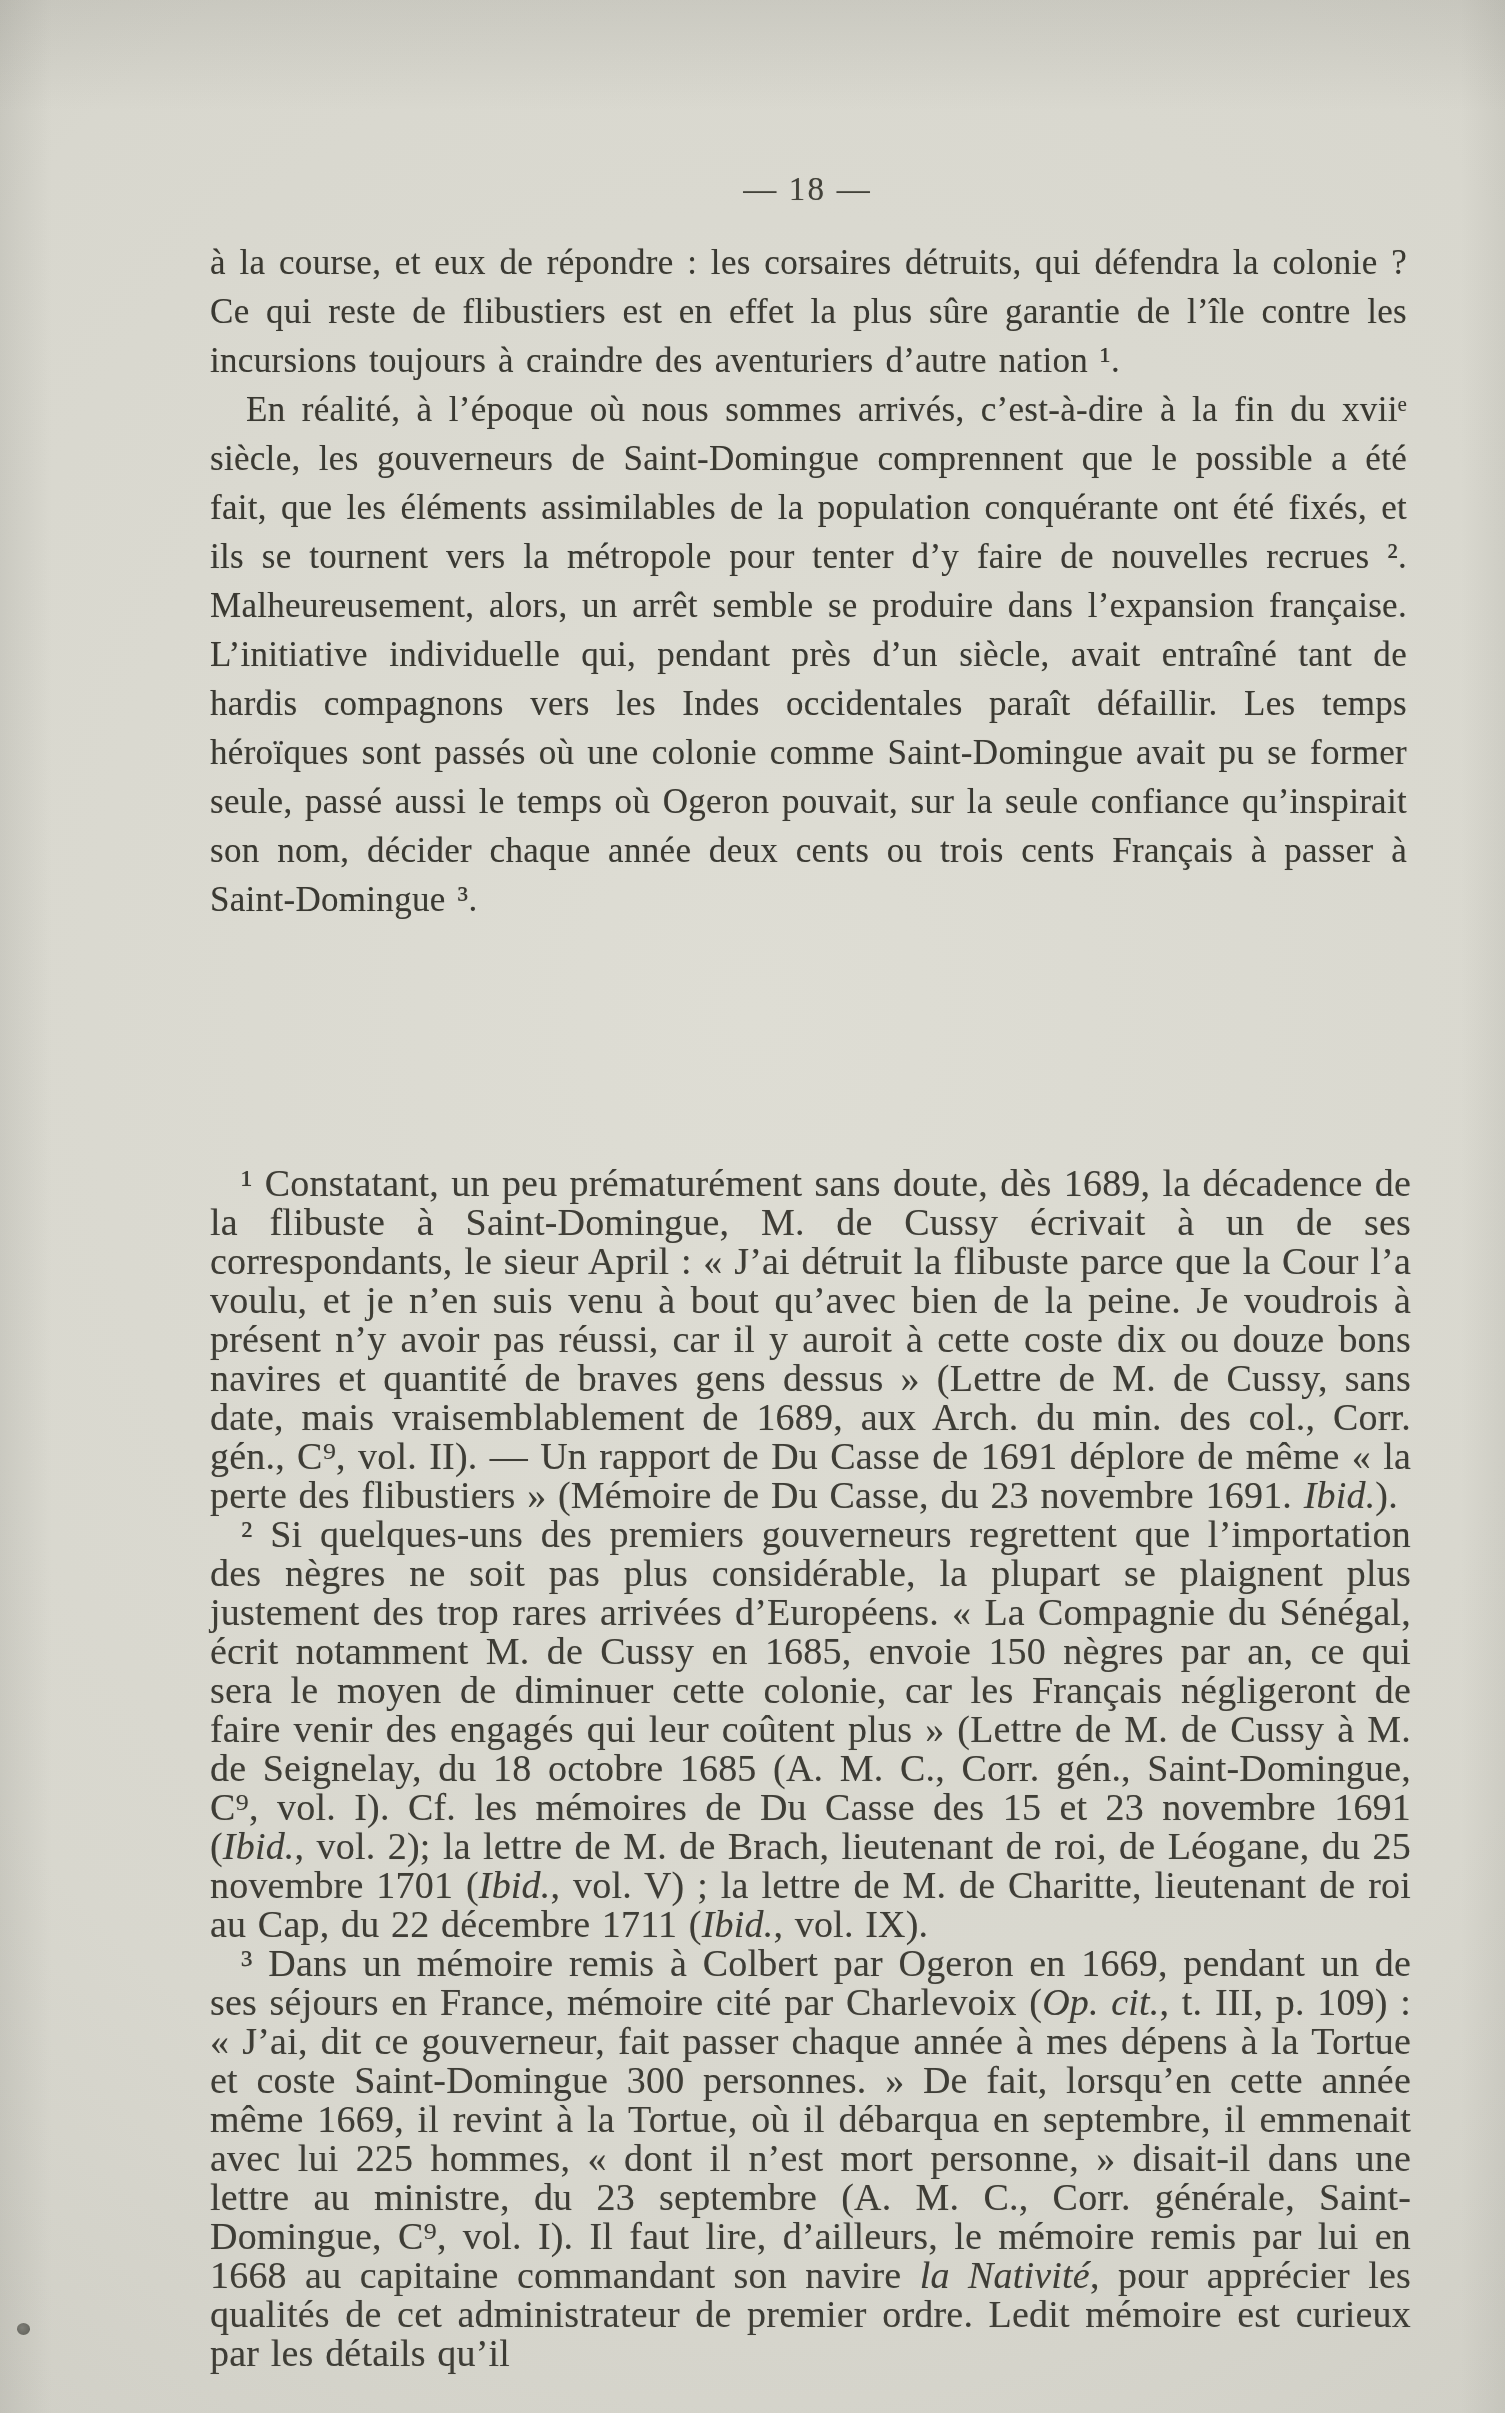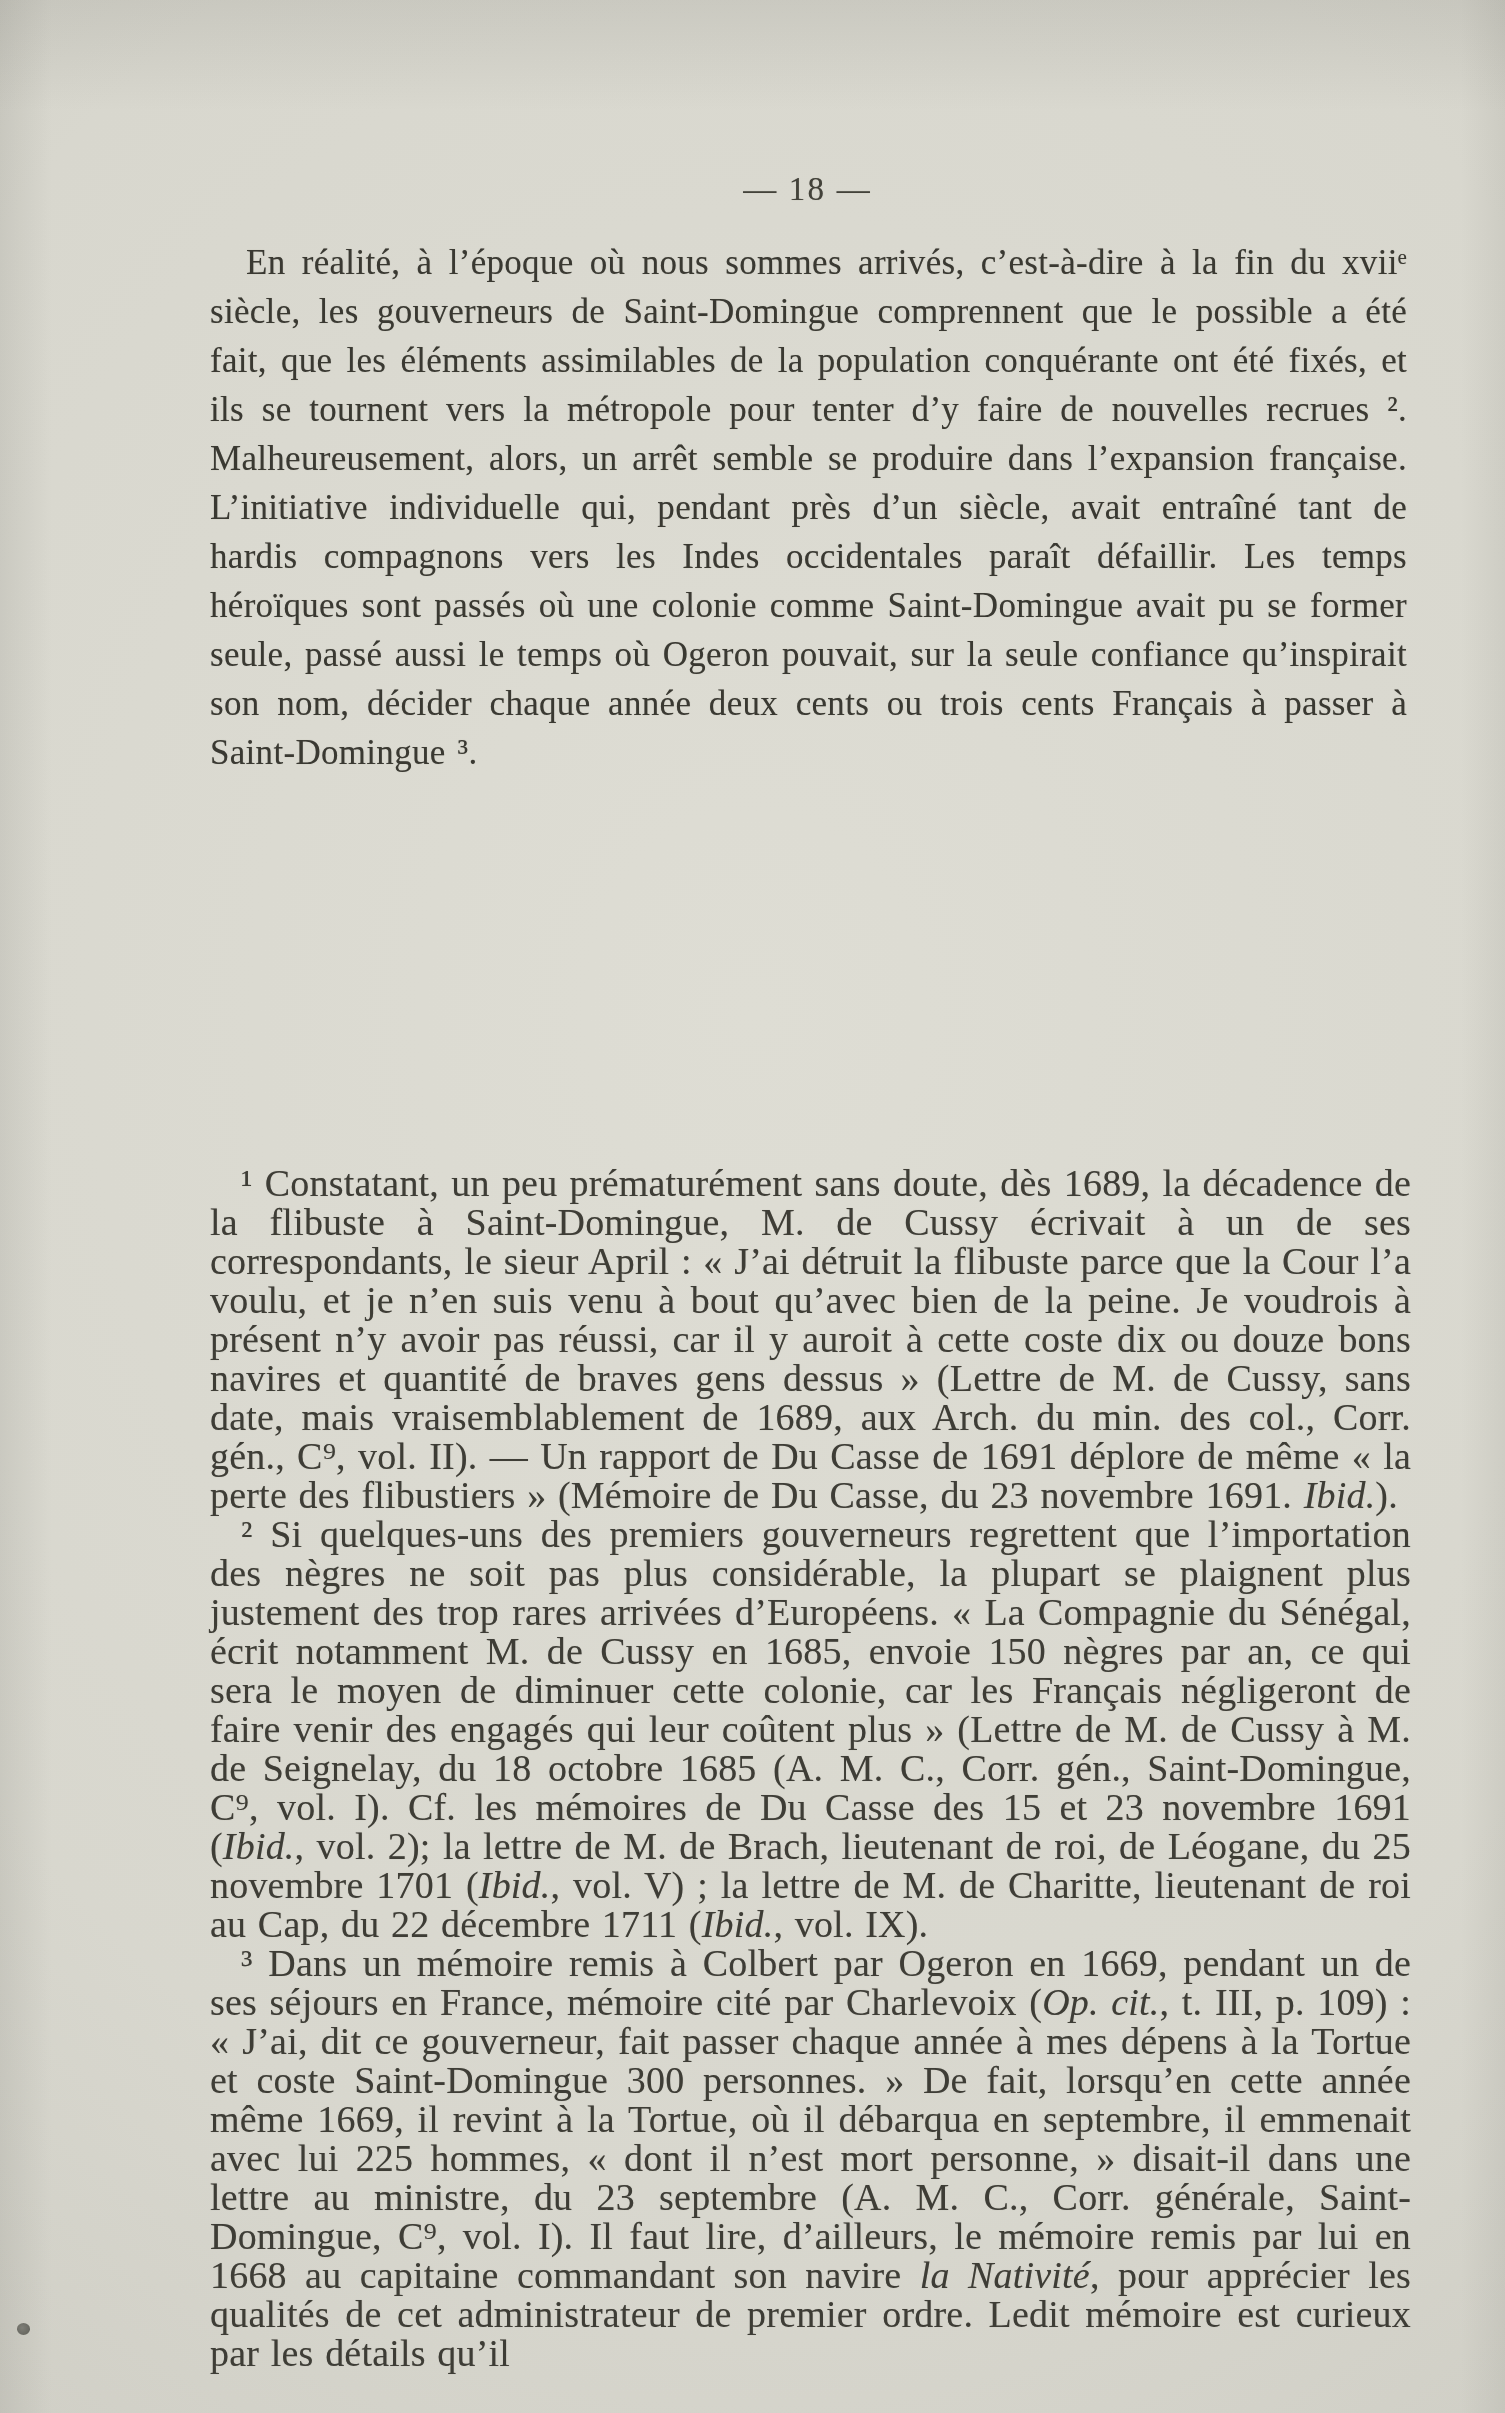--- a/index.html
+++ b/index.html
@@ -82,20 +82,21 @@
   }
 </style>
 </head>
 <body>
 
 <div class="page">
 
   <div class="page-number">— 18 —</div>
 
   <div class="main-text">
+    <p class="para"><span>à la course, et eux de répondre : les corsaires détruits, qui défendra la colonie ? Ce qui reste de flibustiers est en effet la plus sûre garantie de l’île contre les incursions toujours à craindre des aventuriers d’autre nation ¹.</span></p>
     <p class="para indent"><span>En réalité, à l’époque où nous sommes arrivés, c’est-à-dire à la fin du xviiᵉ siècle, les gouverneurs de Saint-Domingue comprennent que le possible a été fait, que les éléments assimilables de la population conquérante ont été fixés, et ils se tournent vers la métropole pour tenter d’y faire de nouvelles recrues ². Malheureusement, alors, un arrêt semble se produire dans l’expansion française. L’initiative individuelle qui, pendant près d’un siècle, avait entraîné tant de hardis compagnons vers les Indes occidentales paraît défaillir. Les temps héroïques sont passés où une colonie comme Saint-Domingue avait pu se former seule, passé aussi le temps où Ogeron pouvait, sur la seule confiance qu’inspirait son nom, décider chaque année deux cents ou trois cents Français à passer à Saint-Domingue ³.</span></p>
   </div>
 
   <div class="footnotes">
     <p class="fn"><span>¹ Constatant, un peu prématurément sans doute, dès 1689, la décadence de la flibuste à Saint-Domingue, M. de Cussy écrivait à un de ses correspondants, le sieur April : « J’ai détruit la flibuste parce que la Cour l’a voulu, et je n’en suis venu à bout qu’avec bien de la peine. Je voudrois à présent n’y avoir pas réussi, car il y auroit à cette coste dix ou douze bons navires et quantité de braves gens dessus » (Lettre de M. de Cussy, sans date, mais vraisemblablement de 1689, aux Arch. du min. des col., Corr. gén., C⁹, vol. II). — Un rapport de Du Casse de 1691 déplore de même « la perte des flibustiers » (Mémoire de Du Casse, du 23 novembre 1691. </span><span class="italic">Ibid.</span><span>).</span></p>
     <p class="fn"><span>² Si quelques-uns des premiers gouverneurs regrettent que l’importation des nègres ne soit pas plus considérable, la plupart se plaignent plus justement des trop rares arrivées d’Européens. « La Compagnie du Sénégal, écrit notamment M. de Cussy en 1685, envoie 150 nègres par an, ce qui sera le moyen de diminuer cette colonie, car les Français négligeront de faire venir des engagés qui leur coûtent plus » (Lettre de M. de Cussy à M. de Seignelay, du 18 octobre 1685 (A. M. C., Corr. gén., Saint-Domingue, C⁹, vol. I). Cf. les mémoires de Du Casse des 15 et 23 novembre 1691 (</span><span class="italic">Ibid.</span><span>, vol. 2); la lettre de M. de Brach, lieutenant de roi, de Léogane, du 25 novembre 1701 (</span><span class="italic">Ibid.</span><span>, vol. V) ; la lettre de M. de Charitte, lieutenant de roi au Cap, du 22 décembre 1711 (</span><span class="italic">Ibid.</span><span>, vol. IX).</span></p>
     <p class="fn"><span>³ Dans un mémoire remis à Colbert par Ogeron en 1669, pendant un de ses séjours en France, mémoire cité par Charlevoix (</span><span class="italic">Op. cit.</span><span>, t. III, p. 109) : « J’ai, dit ce gouverneur, fait passer chaque année à mes dépens à la Tortue et coste Saint-Domingue 300 personnes. » De fait, lorsqu’en cette année même 1669, il revint à la Tortue, où il débarqua en septembre, il emmenait avec lui 225 hommes, « dont il n’est mort personne, » disait-il dans une lettre au ministre, du 23 septembre (A. M. C., Corr. générale, Saint-Domingue, C⁹, vol. I). Il faut lire, d’ailleurs, le mémoire remis par lui en 1668 au capitaine commandant son navire </span><span class="italic">la Nativité</span><span>, pour apprécier les qualités de cet administrateur de premier ordre. Ledit mémoire est curieux par les détails qu’il</span></p>
   </div>
 
   <div class="ink-spot"></div>

